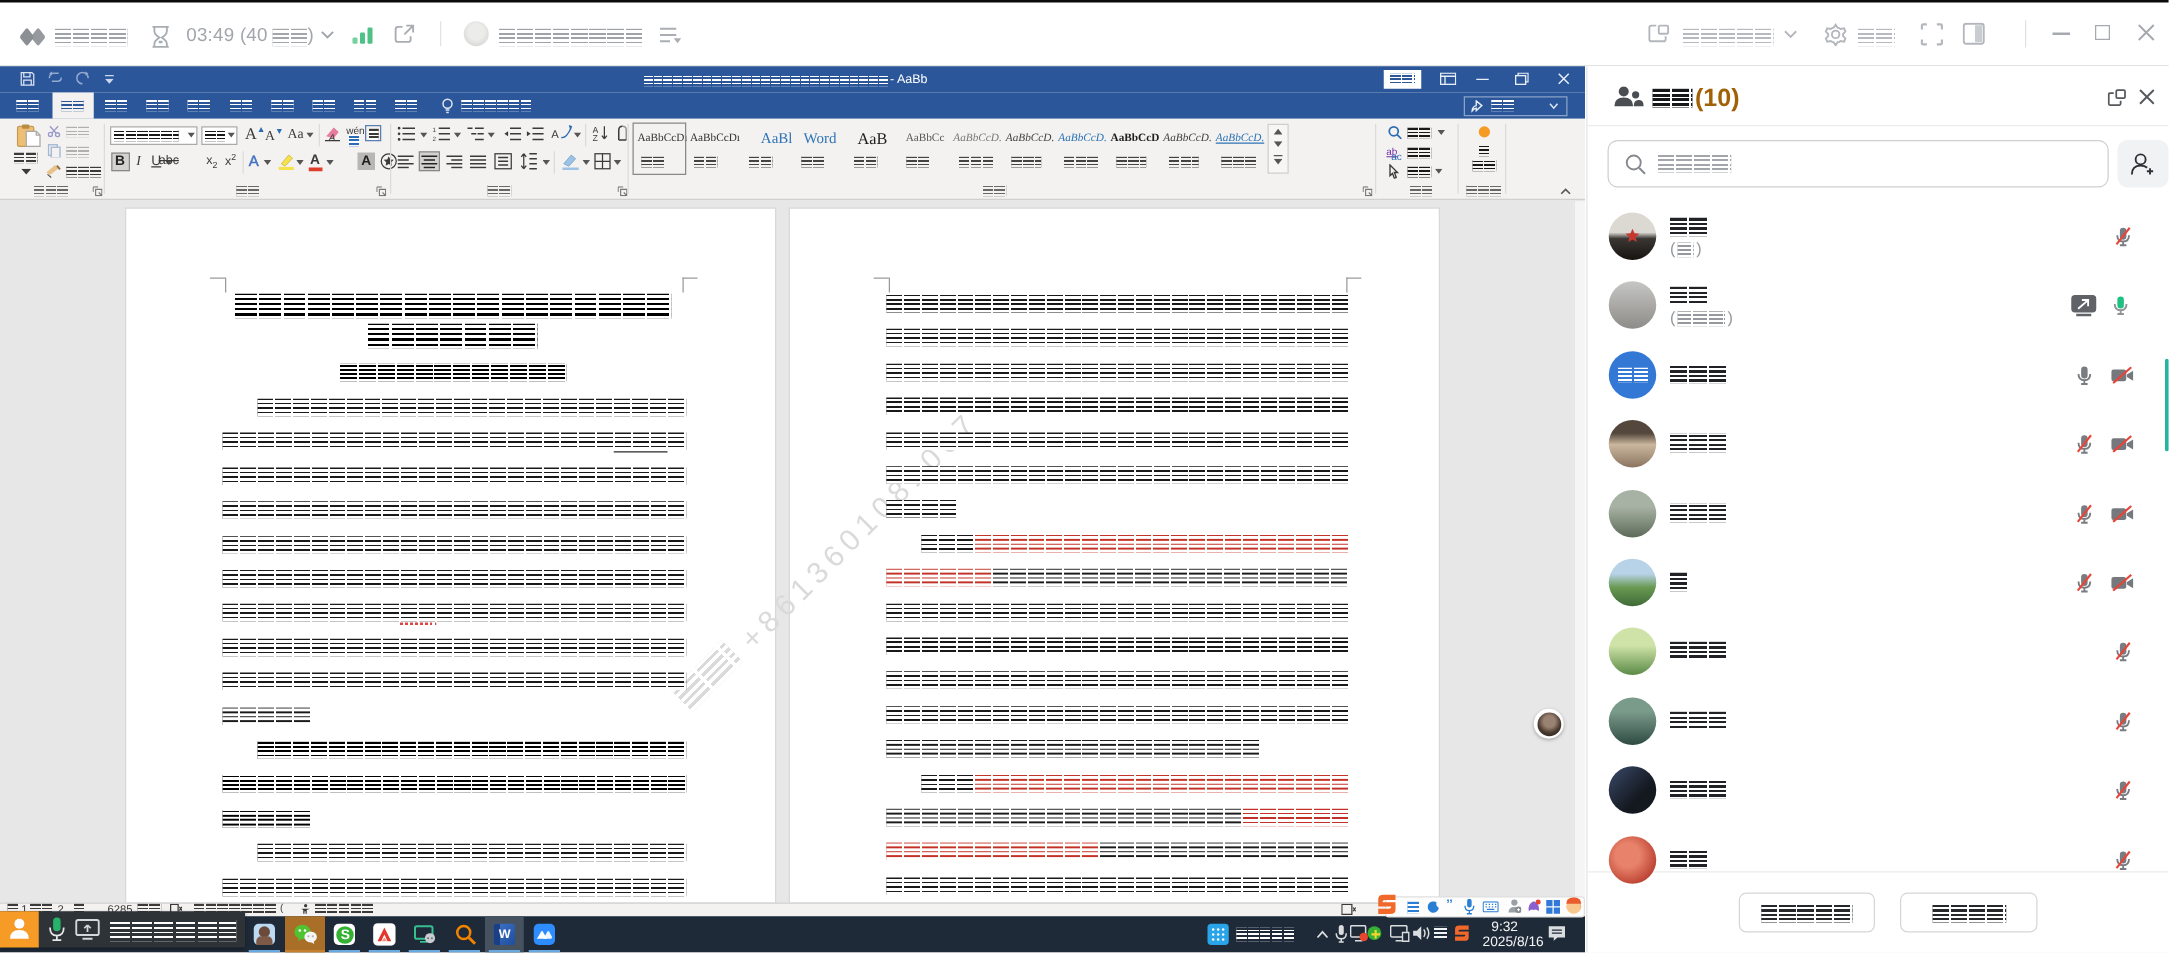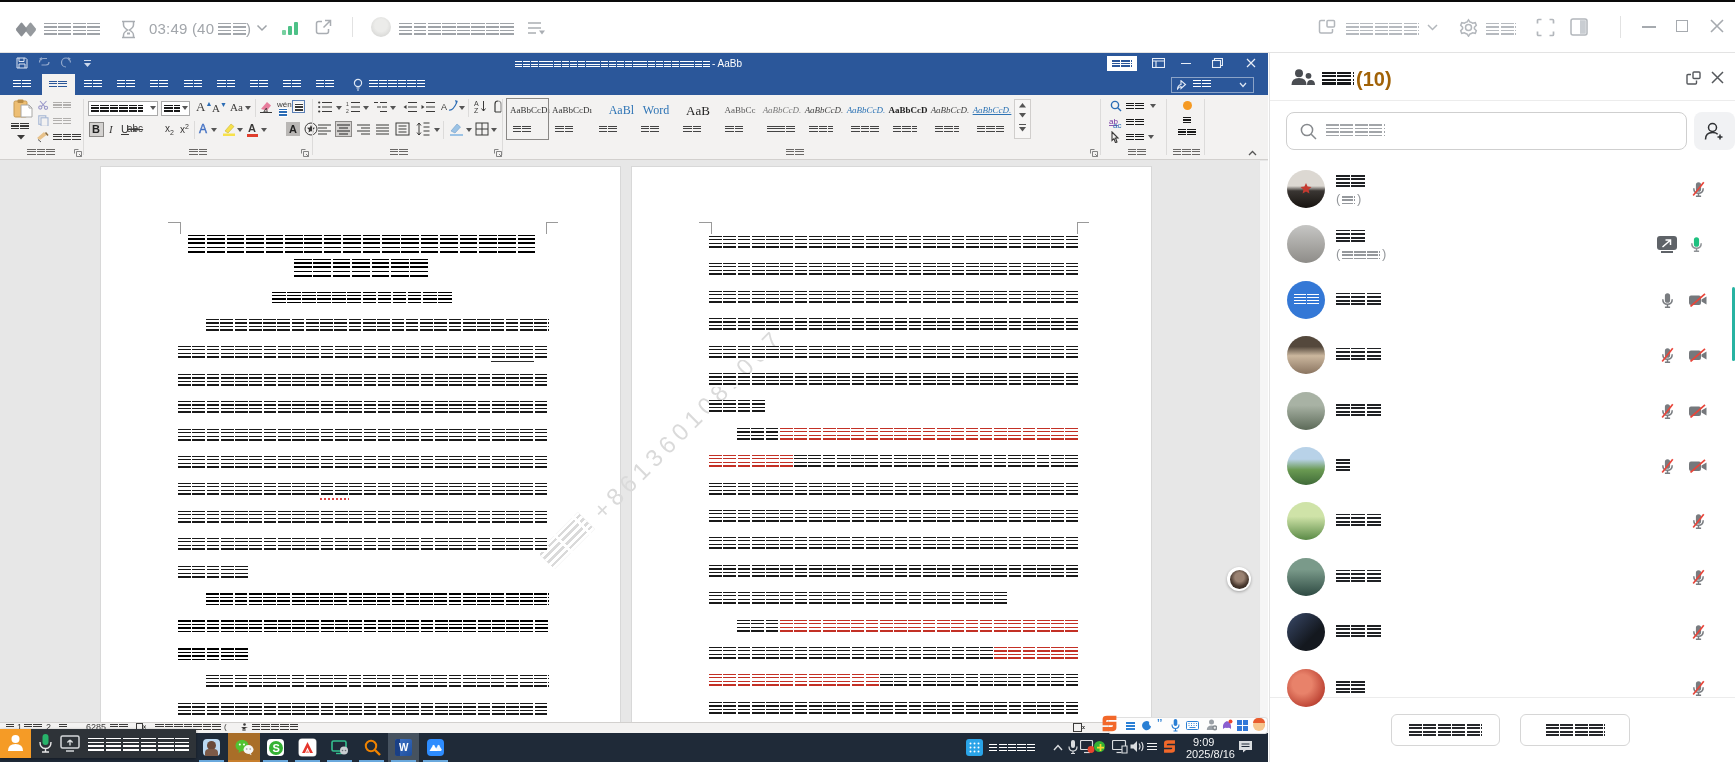--- a/index.html
+++ b/index.html
@@ -659,21 +659,21 @@
       <path d="M10 6 h5 v7 h-5Z" fill="#1f2a38" stroke="#dadde0" stroke-width="1.1"></path>
     </svg>
 <svg class="a" style="left:1130px;top:740px" width="14" height="13" viewBox="0 0 14 13">
       <path d="M.5 4.5 h3 L7 1 v11 L3.5 8.5 h-3Z" fill="#dadde0"></path>
       <path d="M9 3.5 q2 3 0 6 M11.5 2 q3 4.5 0 9" fill="none" stroke="#dadde0" stroke-width="1.2"></path>
     </svg>
 <span class="a z u11" style="left:1147px;top:741px;width:11px;--ink:#f2f3f4;--pg:#1f2a38;--a:1.6px"></span>
 <svg class="a" style="left:1162px;top:739px" width="15" height="15" viewBox="0 0 22 22">
       <path d="M3 6 Q3 2 8 2 L19 2 19 7 9 7 Q7 7 7 8.5 L7 9 19 9 19 16 Q19 20 14 20 L3 20 3 15 13 15 Q15 15 15 13.5 L15 13 3 13Z" fill="#f2682a"></path>
     </svg>
-<span class="a" style="left:1193px;top:736px;font-size:11px;color:#f2f3f4">9:09</span>
+<span class="a" style="left:1193px;top:736px;font-size:11px;color:#f2f3f4">9:32</span>
 <span class="a" style="left:1186px;top:748px;font-size:11px;color:#f2f3f4">2025/8/16</span>
 <svg class="a" style="left:1238px;top:740px" width="15" height="13" viewBox="0 0 15 13">
       <path d="M1 1 h13 v9 h-6 l-3 2.5 V10 H1Z" fill="#dadde0"></path>
       <path d="M3.5 4 h8 M3.5 6.5 h8" stroke="#1f2a38" stroke-width="1"></path>
     </svg>
 
 
 
 <svg class="a" style="left:1291px;top:69px" width="24" height="17" viewBox="0 0 24 17" fill="#4a4d52">
       <circle cx="8" cy="4.2" r="4"></circle>

